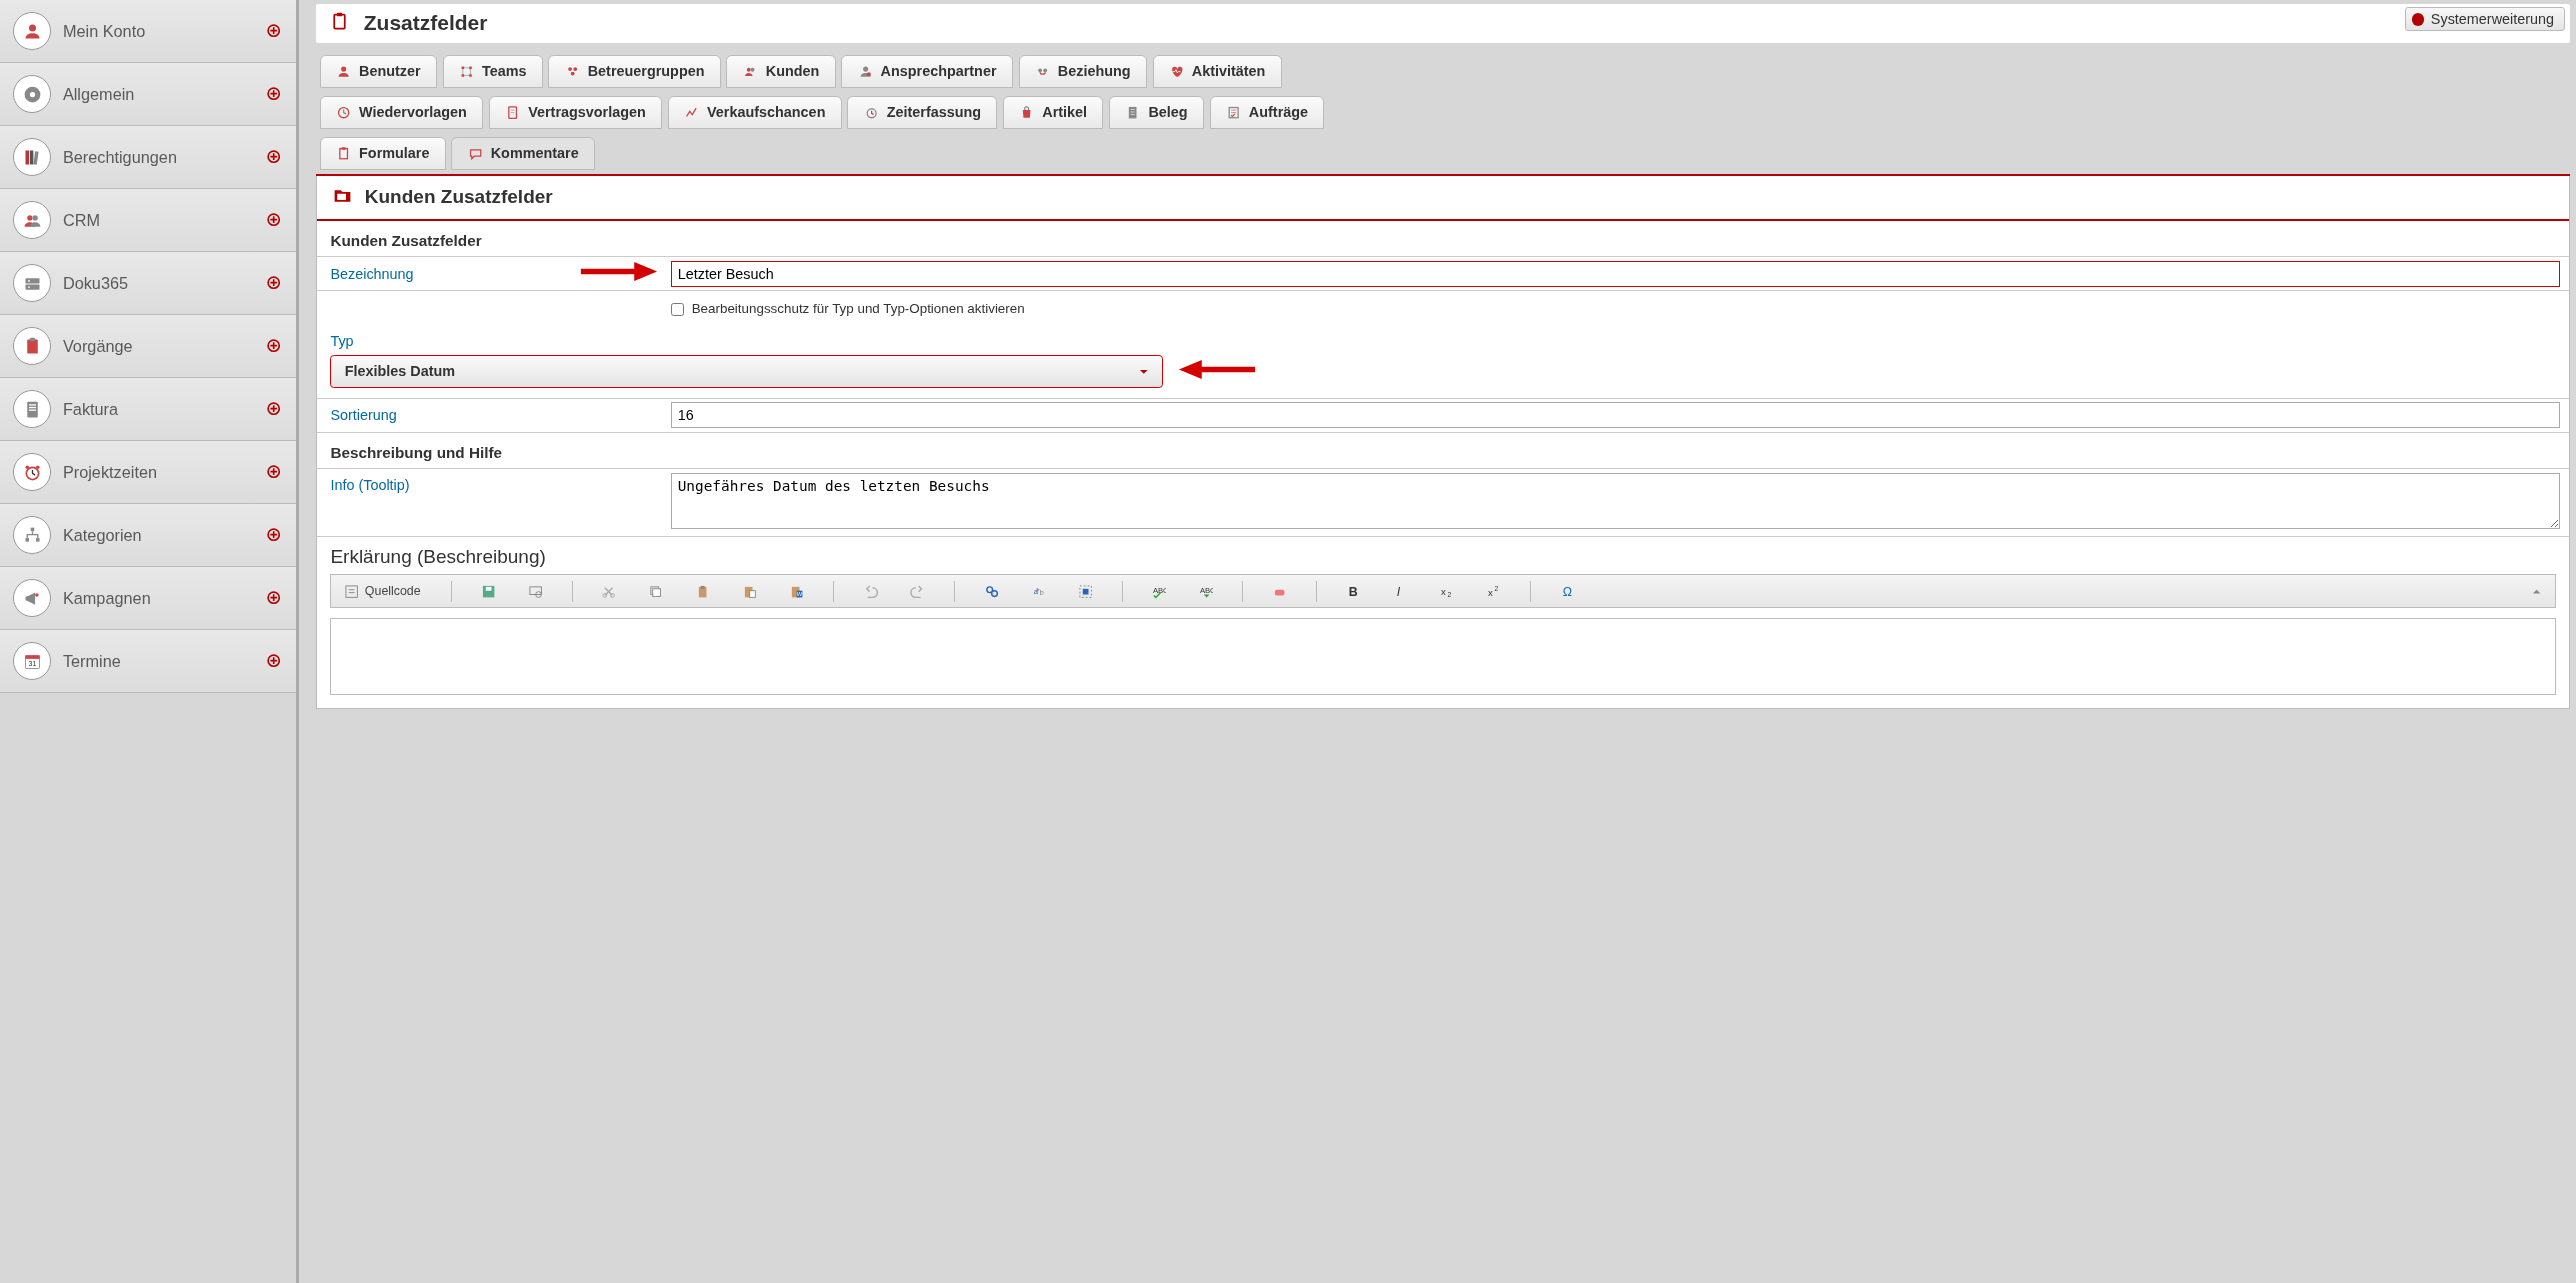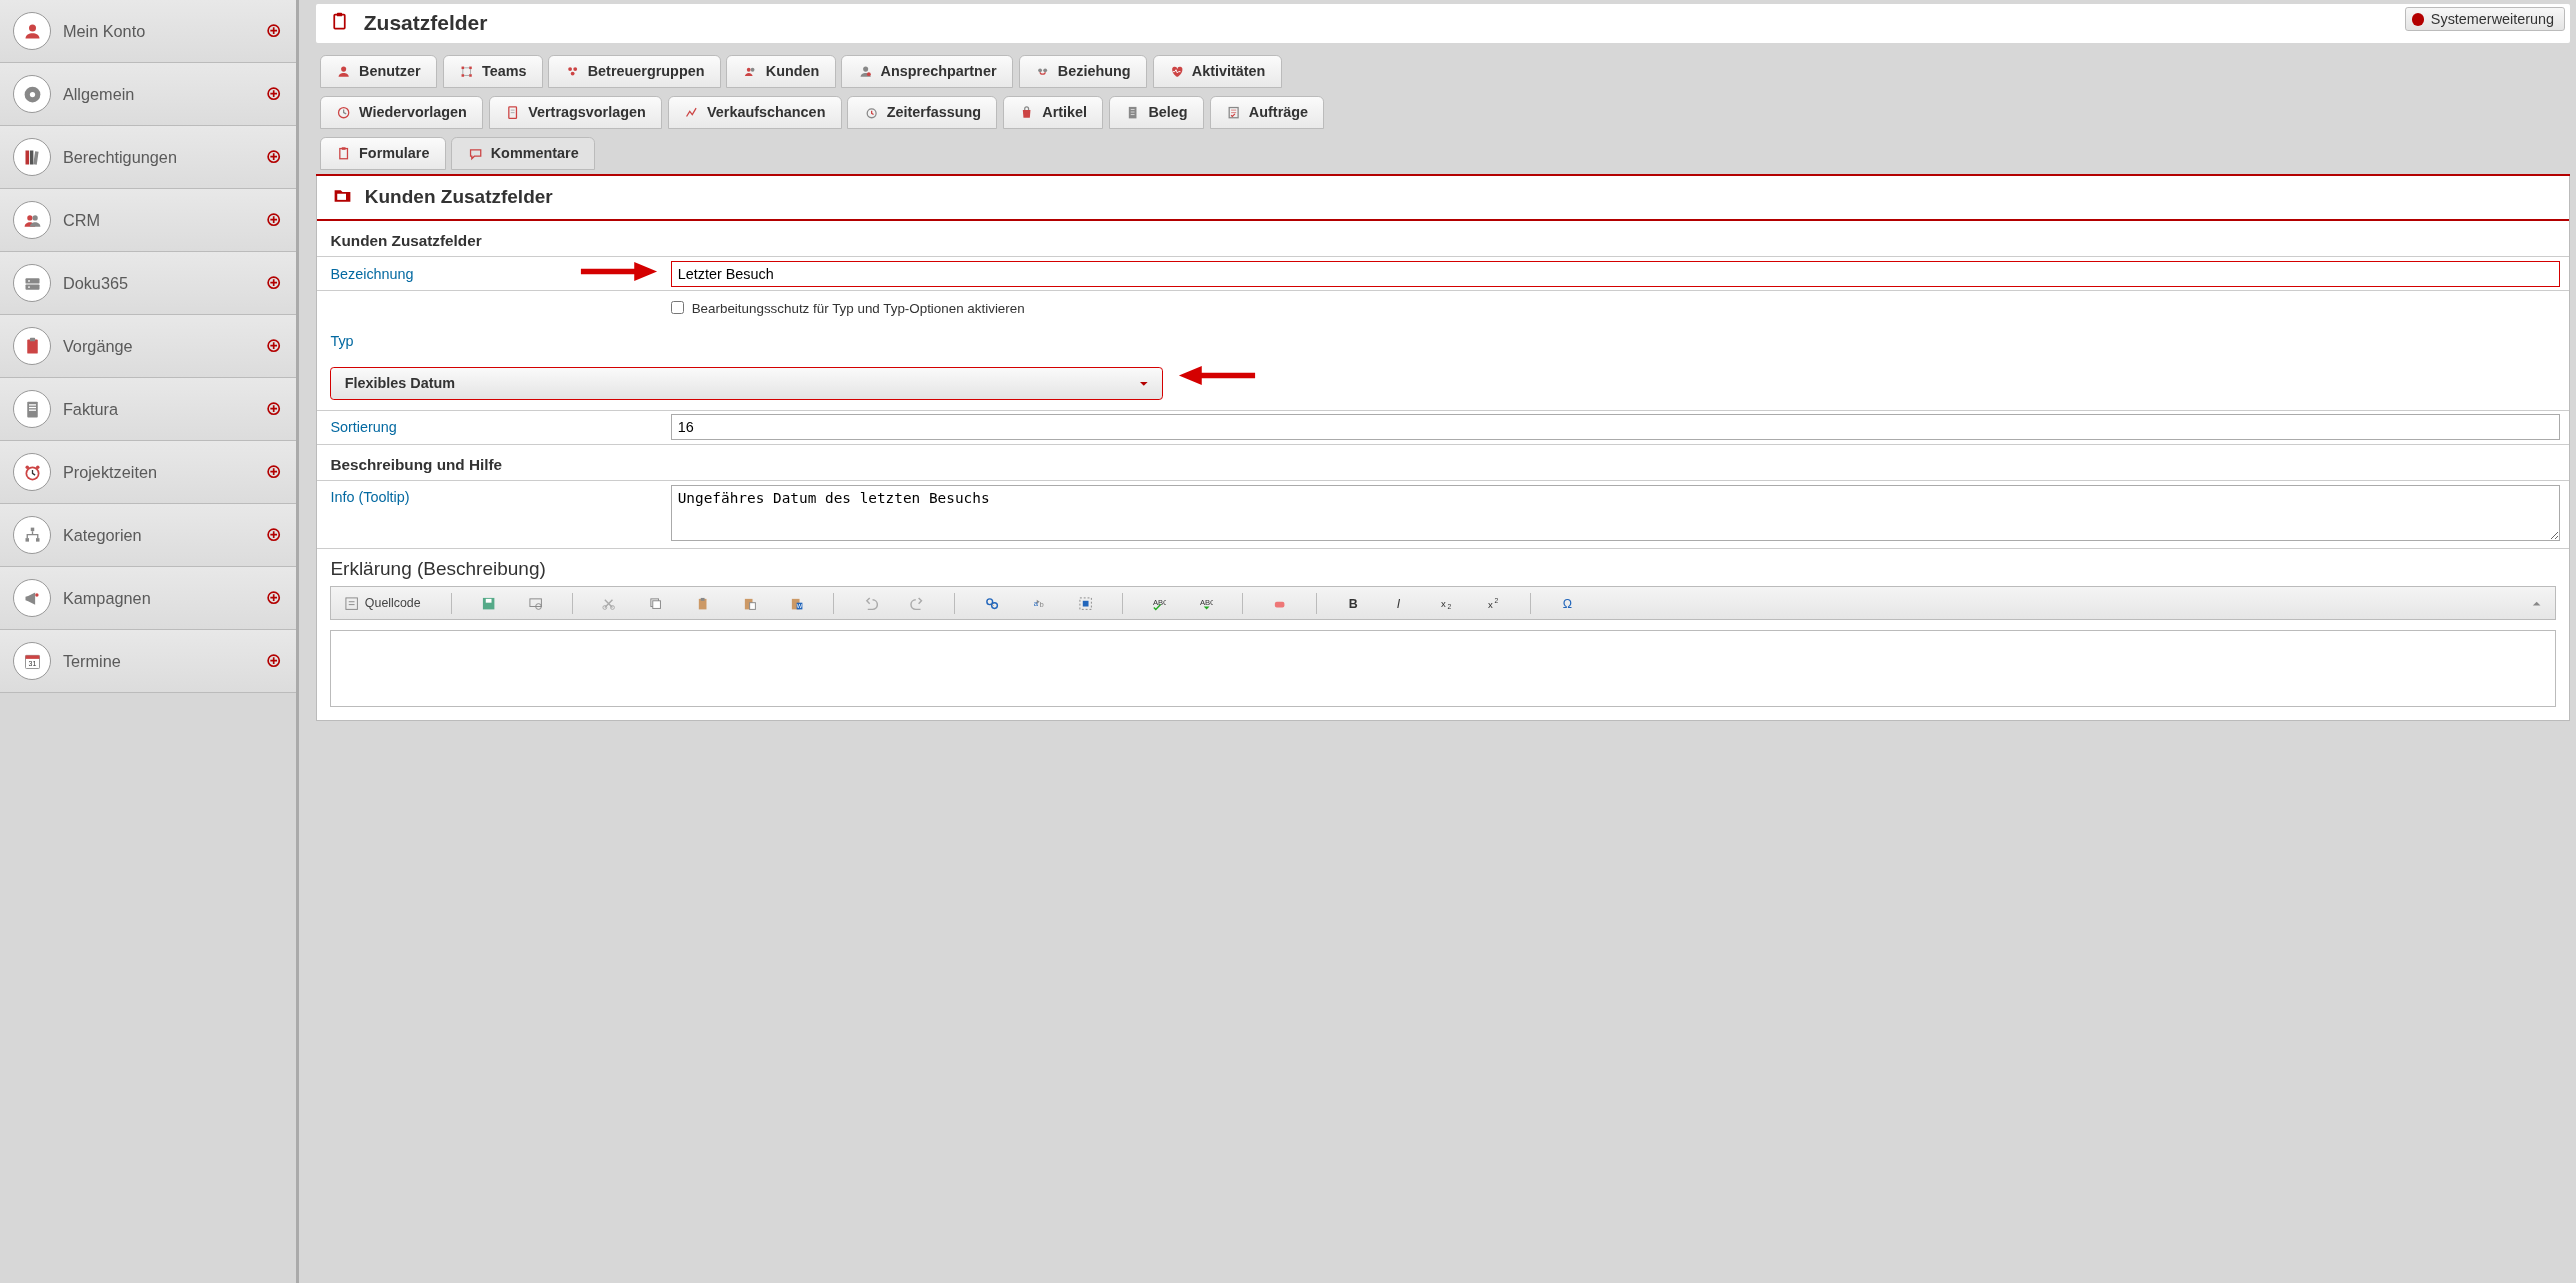--- a/index.html
+++ b/index.html
@@ -27,23 +27,23 @@
 .panel { background:#fff; border:1px solid #bbb; border-top: none; padding:0; }
 .panel-head { display:flex; align-items:center; padding: 9.6px 15.3px; border-bottom: 2.9px solid #b30000; }
 .panel-head .ph-icon { margin-right: 11.5px; }
 .panel-title { font-size: 19px; font-weight:bold; }
 .section-title { font-weight:bold; font-size:15.3px; padding: 11.5px 13.4px 5.7px; border-bottom:1px solid #ccc; }
 .form-row { display:flex; align-items:center; border-bottom:1px solid #ccc; }
 .form-label { width: 354px; padding: 7.7px 13.4px; font-size:14.4px; color:#0369a1; }
 .form-value { flex:1; padding: 3.8px 9.6px 3.8px 0; position:relative; }
 .txt-input { width:100%; border:1px solid #aaa; padding:3.8px 5.7px; font-size:14.4px; background:#fff; }
 .txt-input.highlight { border:1.9px solid #d40000; }
-.dropdown { display:flex; align-items:center; justify-content:space-between; background:linear-gradient(#fafafa,#e4e4e4); border:1.9px solid #d40000; border-radius:3.8px; padding:7.7px 13.4px; font-weight:bold; font-size:14.4px; width: 833px; cursor:pointer;margin-top:12px; }
+.dropdown { display:flex; align-items:center; justify-content:space-between; background:linear-gradient(#fafafa,#e4e4e4); border:1.9px solid #d40000; border-radius:3.8px; padding:7.7px 13.4px; font-weight:bold; font-size:14.4px; width: 833px; cursor:pointer; }
 .dropdown .dd-caret svg { width:9.6px; height:9.6px; }
-.checkbox-row { display:flex; align-items:flex-start; padding: 5.7px 0; }
+.checkbox-row { display:flex; align-items:flex-end; padding: 5.7px 0; }
 .checkbox-row input { margin-right: 7.7px; }
 .textarea { width:100%; height:56px; border:1px solid #aaa; padding:3.8px 5.7px; font-size:14.4px; resize:vertical; }
 .arrow-right { position:absolute; left:-92px; top:1.9px; }
 .arrow svg { width:80px; height:25px; }
 .editor-toolbar { display:flex; align-items:center; background: linear-gradient(#f4f4f4,#e6e6e6); border:1px solid #bbb; padding:3.8px; margin: 0 13.4px 9.6px; gap: 18px; flex-wrap:wrap; }
 .tb-btn { display:flex; align-items:center; justify-content:center; width:29px; height:25px; border:1px solid transparent; border-radius:2.9px; cursor:pointer; }
 .tb-btn svg { width:15.3px; height:15.3px; }
 .tb-sep { width:1px; height:21px; background:#bbb; margin:0 3.8px; }
 .tb-wide { width:auto; padding: 0 7.7px; font-size:12.4px; color:#444; gap:5.7px; }
 .editor-canvas { border:1px solid #bbb; height:77px; margin:0 13.4px 13.4px; background:#fff; }

